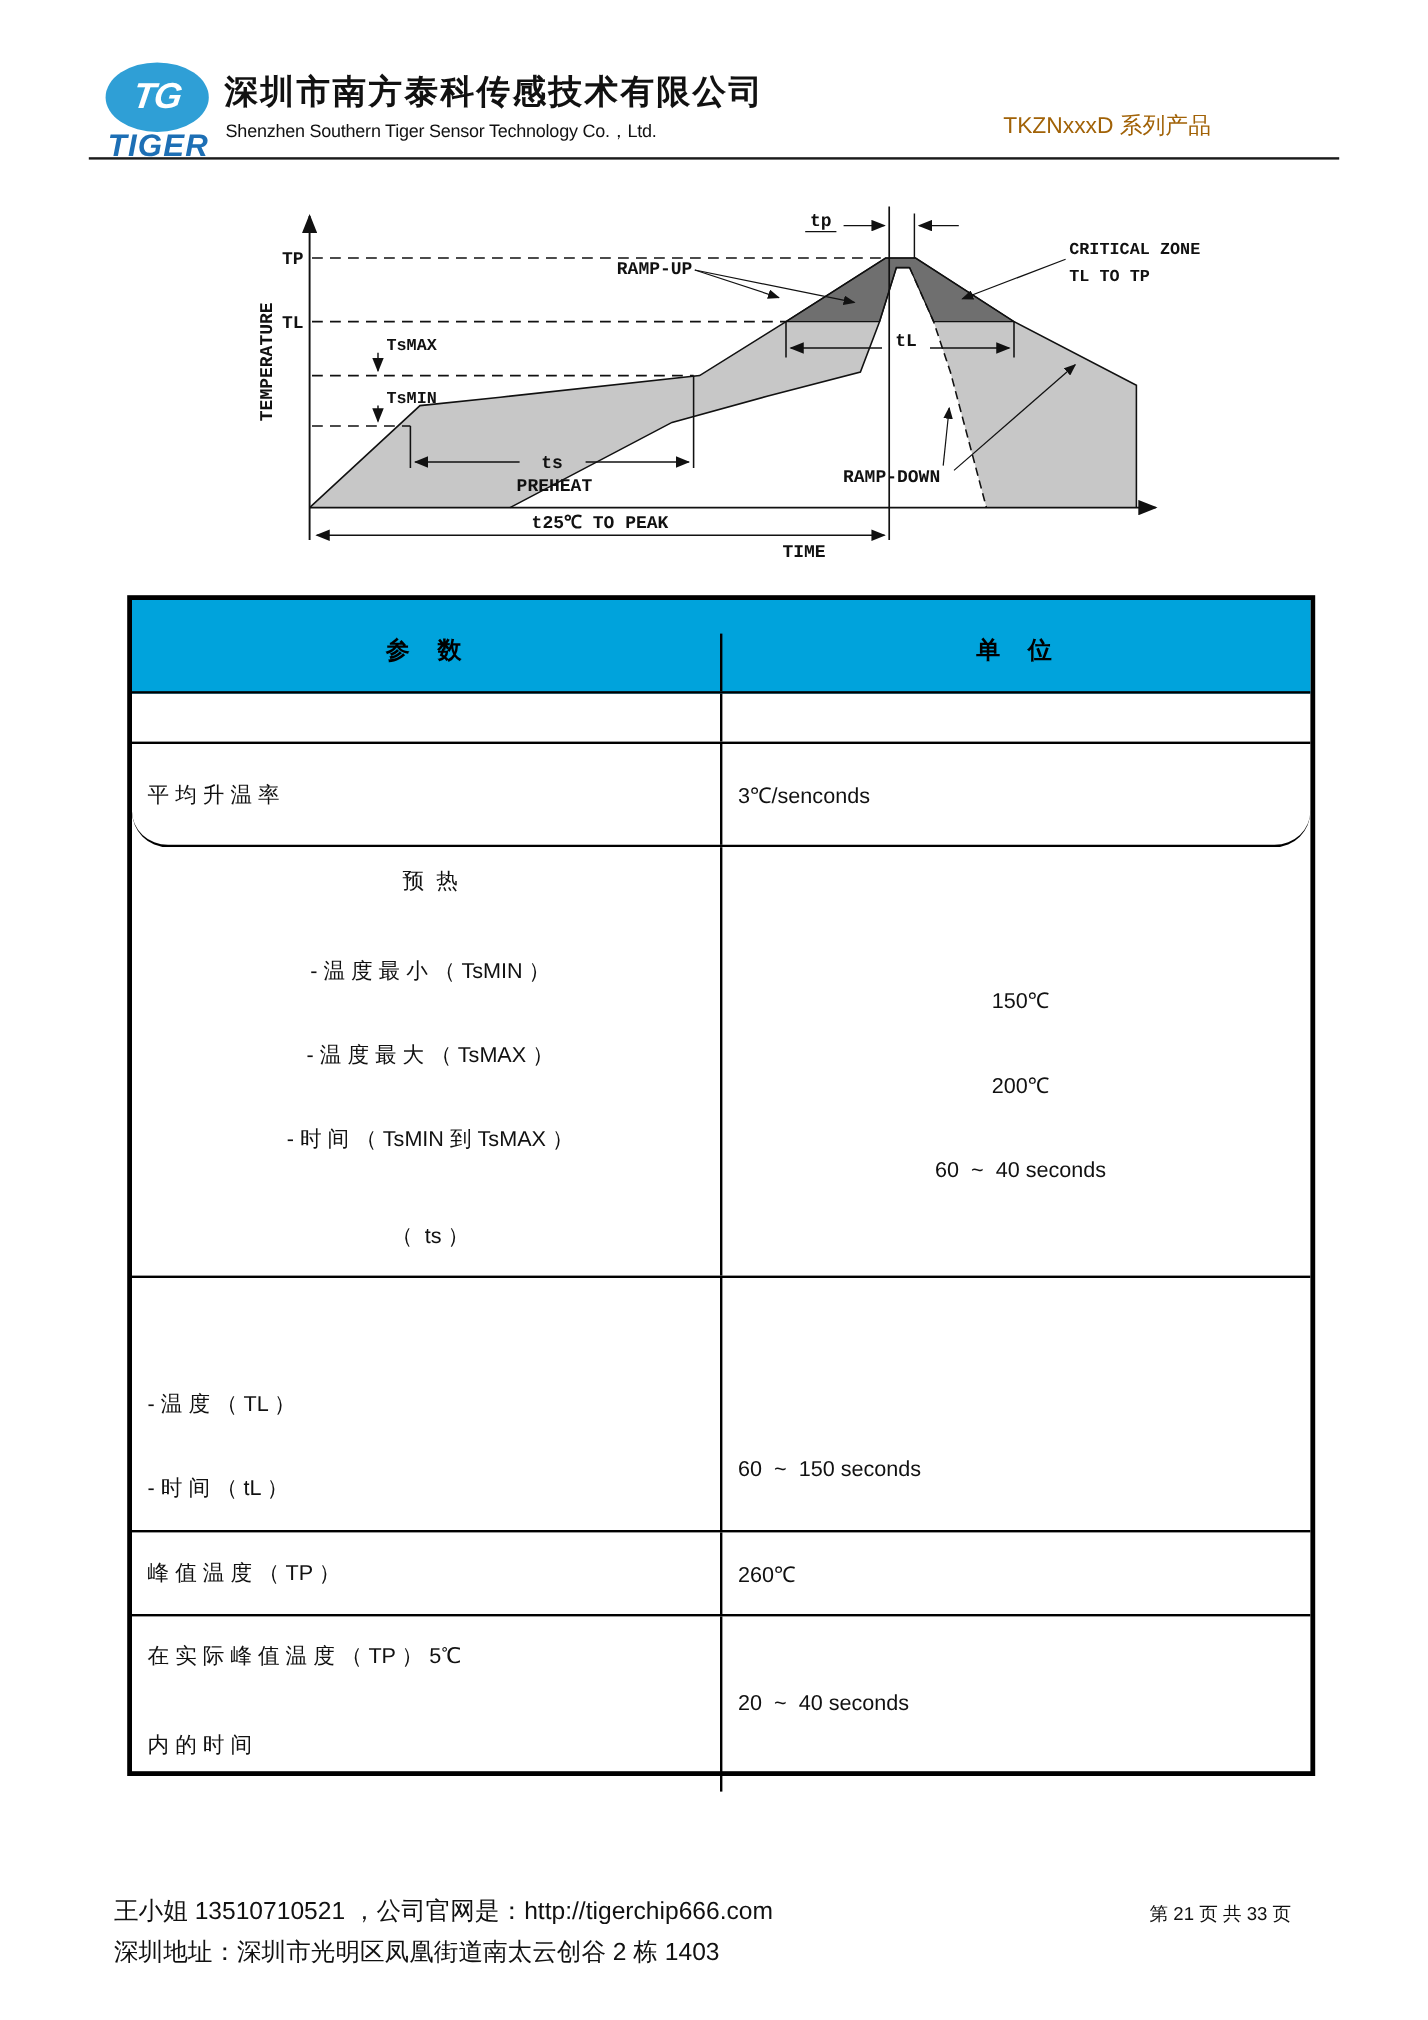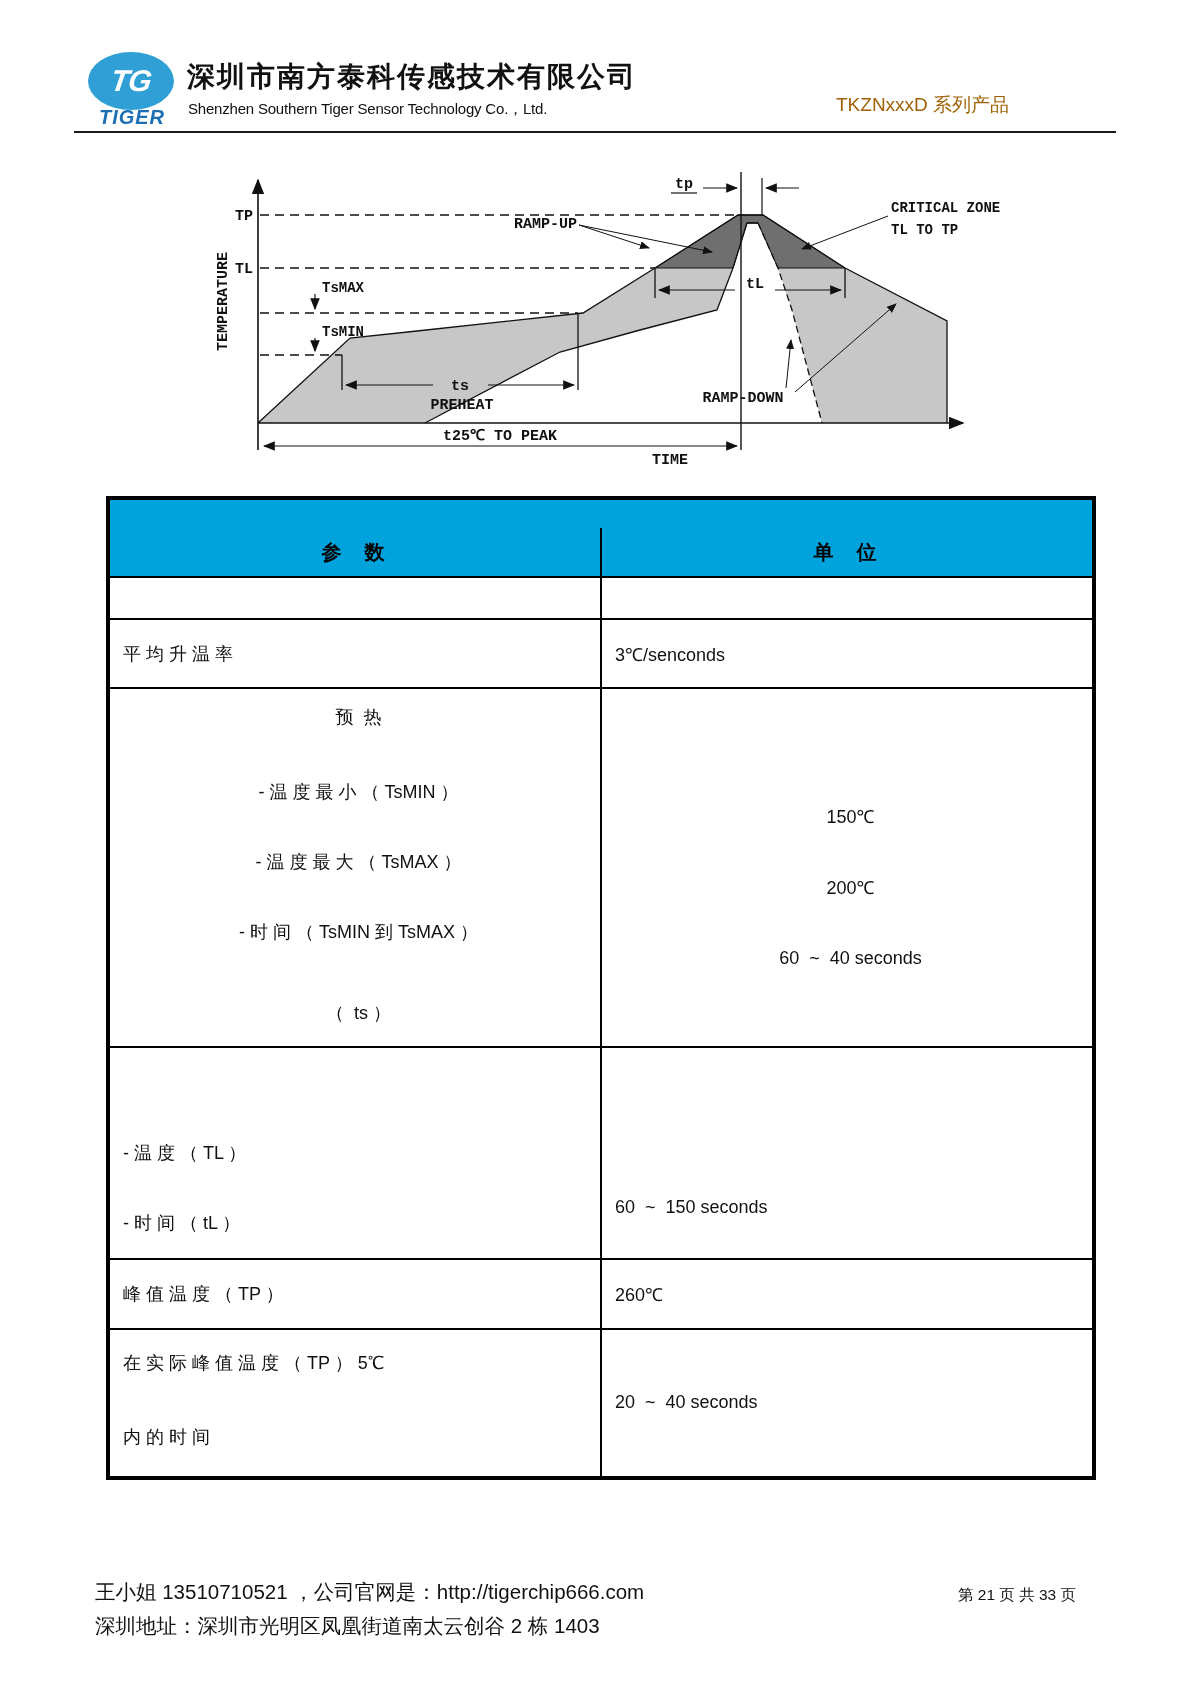--- a/index.html
+++ b/index.html
@@ -11,21 +11,21 @@
   .logo-ellipse{
     position:absolute;left:88px;top:52px;width:86px;height:58px;border-radius:50%;
     background:#2F9FD6;display:flex;align-items:center;justify-content:center;
   }
   .logo-tg{
     color:#ffffff;font-size:30px;font-weight:bold;font-style:italic;
     letter-spacing:-1px;transform:skewX(-8deg);white-space:pre;
   }
   .logo-tiger{
     position:absolute;left:84px;top:106px;width:96px;text-align:center;
-    color:#1D6FB5;font-size:20px;font-weight:bold;font-style:italic;letter-spacing:1px;
+    color:#1D6FB5;font-size:26px;font-weight:bold;font-style:italic;letter-spacing:1px;
   }
   .company-cn{
     position:absolute;left:187px;top:58px;font-size:28px;font-weight:bold;
     letter-spacing:2px;white-space:pre;color:#111;
   }
   .company-en{
     position:absolute;left:188px;top:100px;font-size:15px;color:#111;
     letter-spacing:-0.2px;white-space:pre;
   }
   .product-name{
@@ -43,24 +43,24 @@
   
   .spec-table{
     position:absolute;left:106px;top:496px;width:990px;height:984px;
     border:4px solid #000;box-sizing:border-box;background:#fff;
   }
   .t-row{position:relative;display:flex;box-sizing:border-box;border-bottom:2px solid #000;}
   .t-row.last{border-bottom:none;}
   .c1{width:492px;border-right:2px solid #000;box-sizing:border-box;position:relative;}
   .c2{flex:1;position:relative;}
   .r-header{height:78px;background:#00A3DC;}
-  .r-header .c1,.r-header .c2{display:flex;align-items:center;justify-content:center;margin-top:28px;}
+  .r-header .c1,.r-header .c2{display:flex;align-items:flex-start;justify-content:center;margin-top:28px;}
   .th-text{font-size:20px;font-weight:bold;letter-spacing:4px;white-space:pre;color:#000;}
   .r-empty{height:42px;}
-  .r-avg{height:69px;}
+  .r-avg{height:86px;border-radius:30px;}
   .r-avg .c1,.r-avg .c2{display:flex;align-items:center;}
   .r-preheat{height:359px;text-align:center;}
   .r-ramp{height:212px;}
   .r-peak{height:70px;}
   .r-peak .c1,.r-peak .c2{display:flex;align-items:center;}
   .r-last{height:146px;}
   .cell-pad{padding-left:13px;}
   .cline{
     position:absolute;left:13px;right:6px;height:26px;line-height:26px;
     font-size:18px;white-space:pre;color:#111;

